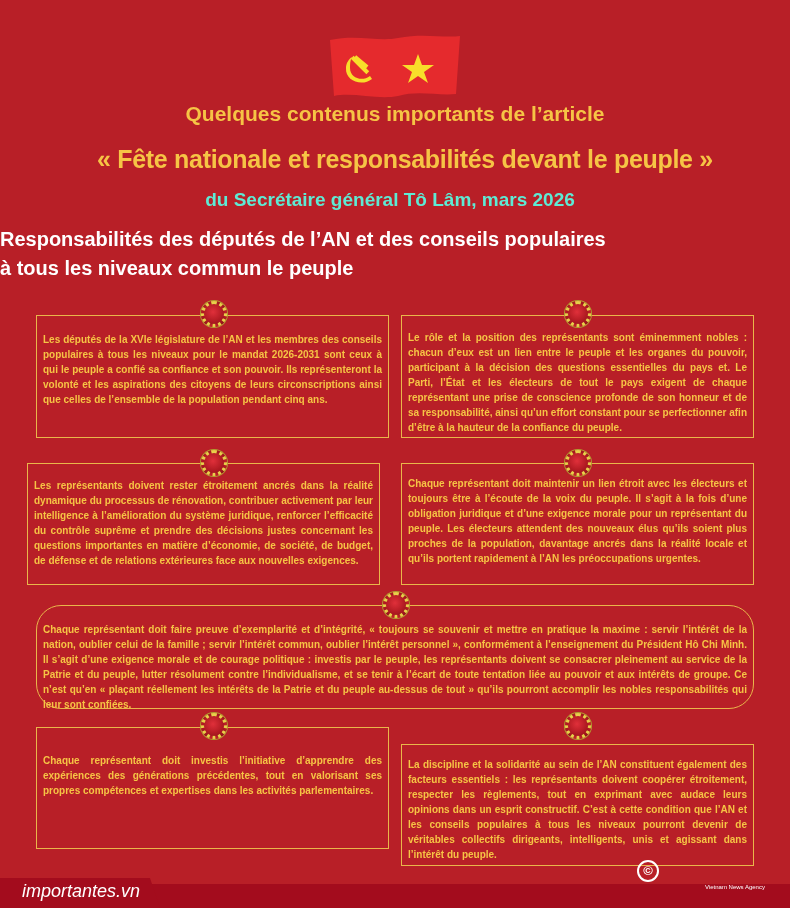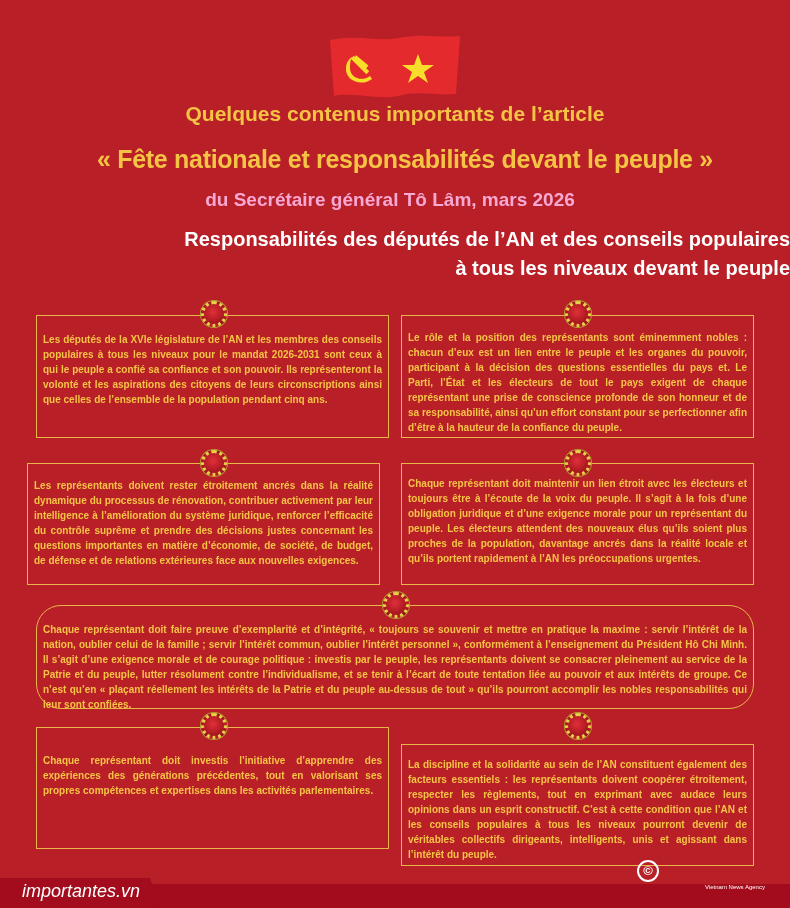--- a/index.html
+++ b/index.html
@@ -1,22 +1,22 @@
 <!DOCTYPE html>
 <html><head>
 <meta charset="utf-8">
 <style>
   * { margin:0; padding:0; box-sizing:border-box; }
   body { width:790px; height:908px; background:#b81f27; font-family:"Liberation Sans", sans-serif; position:relative; overflow:hidden; }
   .page { position:relative; width:790px; height:908px;padding-left:31px; }
   .flag { position:absolute; left:328px; top:32px; width:134px; height:68px; }
   .title1 { position:absolute; top:102px; left:0; width:790px; text-align:center; color:#f6c445; font-weight:bold; font-size:21px; }
   .title2 { position:absolute; top:145px; left:0; width:810px; text-align:center; color:#f6c445; font-weight:bold; font-size:25px; letter-spacing:-0.3px; }
-  .title3 { position:absolute; top:189px; left:0; width:780px; text-align:center; color:#f9a8d4; font-weight:bold; font-size:19px; }
-  .title4 { position:absolute; top:225px; left:0; width:790px; text-align:right; color:#ffffff; font-weight:bold; font-size:20px; line-height:29px; }
+  .title3 { position:absolute; top:189px; left:0; width:780px; text-align:center; color:#5eead4; font-weight:bold; font-size:19px; }
+  .title4 { position:absolute; top:225px; left:0; width:790px; text-align:left; color:#ffffff; font-weight:bold; font-size:20px; line-height:29px; }
   .box { position:absolute; border:1.5px solid #e9b64a; color:#f6c445; font-weight:bold; font-size:10px; line-height:15px; text-align:justify; padding:0 6px; }
   .box p { text-align:justify; }
   .medal { position:absolute; width:26px; height:26px; border-radius:50%;
     background:radial-gradient(circle at 45% 40%, #e0303a 0%, #b01a22 60%, #8a1218 100%);
     border:3px dotted #e8d04a; box-shadow:0 0 0 1px #b0a030; }
   .footer-band { position:absolute; left:0; top:884px; width:790px; height:24px; background:#a30c1d; }
   .footer-tab { position:absolute; left:0; top:878px; width:160px; height:30px; background:#a30c1d; clip-path:polygon(0 0, 150px 0, 160px 100%, 0 100%); }
   .footer-brand { position:absolute; left:22px; top:881px; color:#ffffff; font-style:italic; font-size:18px; }
   .copyright { position:absolute; left:637px; top:860px; width:22px; height:22px; border:2px solid #fff; border-radius:50%; color:#fff; font-size:13px; font-weight:bold; text-align:center; line-height:18px; }
   .ttxvn { position:absolute; left:668px; top:852px; color:#fff; font-weight:900; font-size:33px; letter-spacing:-1px; font-family:"DejaVu Sans", sans-serif; }
@@ -35,21 +35,21 @@
       <rect x="30" y="22" width="4" height="22" transform="rotate(-45 32 33)"></rect>
     </g>
     <polygon fill="#f8de2a" points="90,22 94,33 106,33 96,40 100,51 90,44 80,51 84,40 74,33 86,33"></polygon>
   </svg>
 
   <div class="title1">Quelques contenus importants de l’article</div>
   <div class="title2">« Fête nationale et responsabilités devant le peuple »</div>
   <div class="title3">du Secrétaire général Tô Lâm, mars 2026</div>
   <div class="title4">
     <div>Responsabilités des députés de l’AN et des conseils populaires</div>
-    <div>à tous les niveaux devant le peuple</div>
+    <div>à tous les niveaux commun le peuple</div>
   </div>
 
   <div class="box" style="left:36px; top:315px; width:353px; height:123px; padding-top:16px;">
     <p>Les députés de la XVIe législature de l’AN et les membres des conseils populaires à tous les niveaux pour le mandat 2026-2031 sont ceux à qui le peuple a confié sa confiance et son pouvoir. Ils représenteront la volonté et les aspirations des citoyens de leurs circonscriptions ainsi que celles de l’ensemble de la population pendant cinq ans.</p>
   </div>
   <div class="medal" style="left:201px; top:301px;"></div>
 
   <div class="box" style="left:401px; top:315px; width:353px; height:123px; padding-top:14px;">
     <p>Le rôle et la position des représentants sont éminemment nobles : chacun d’eux est un lien entre le peuple et les organes du pouvoir, participant à la décision des questions essentielles du pays et. Le Parti, l’État et les électeurs de tout le pays exigent de chaque représentant une prise de conscience profonde de son honneur et de sa responsabilité, ainsi qu’un effort constant pour se perfectionner afin d’être à la hauteur de la confiance du peuple.</p>
   </div>

